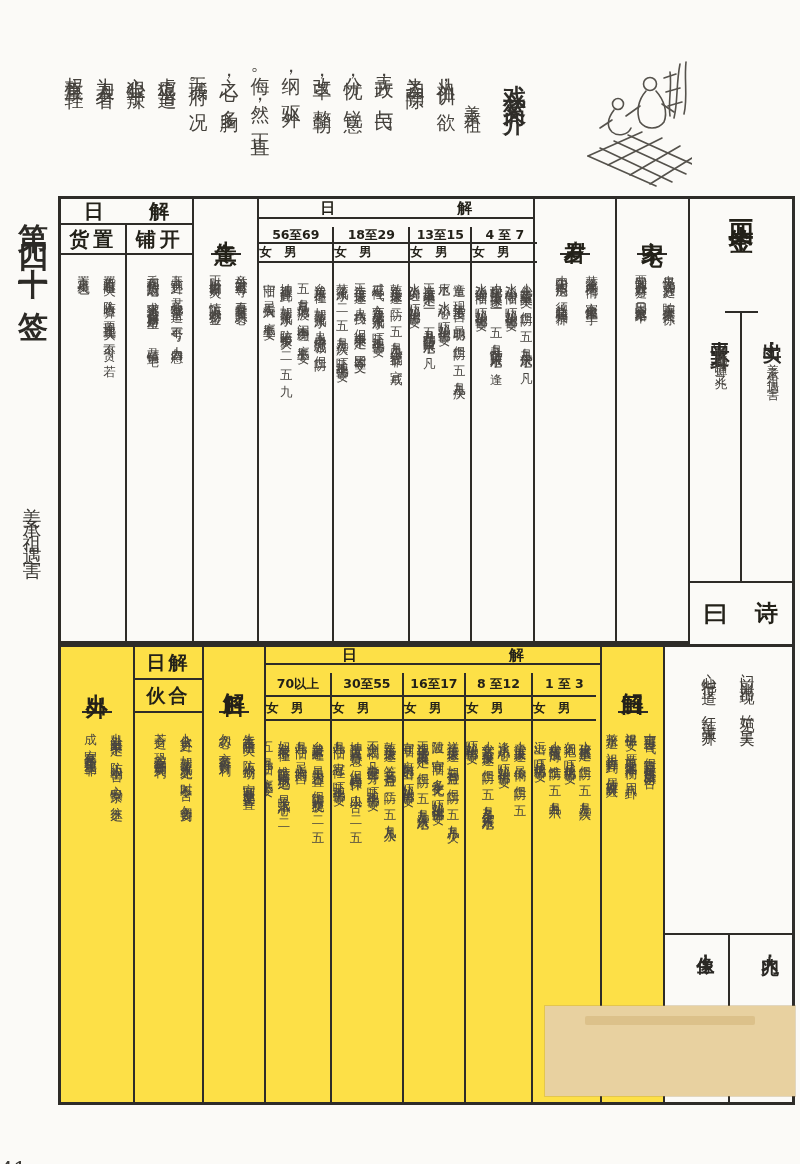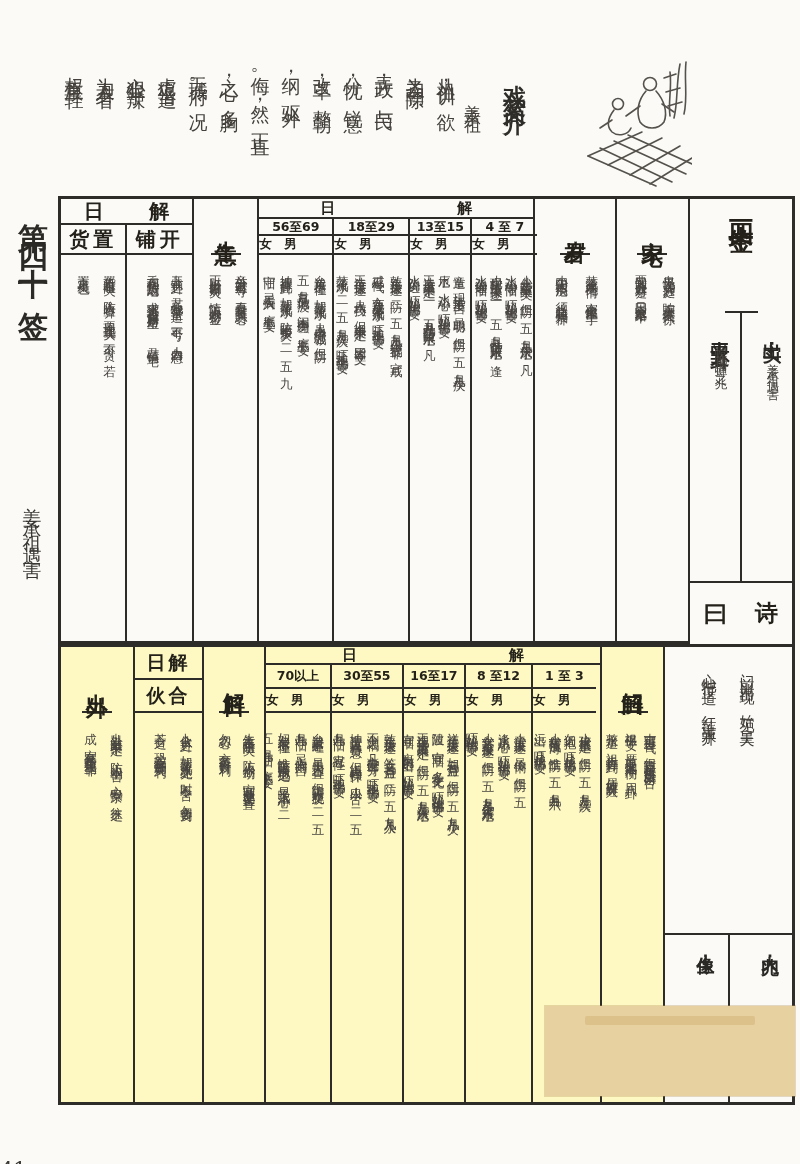--- a/index.html
+++ b/index.html
@@ -12,37 +12,37 @@
   .intro-cols .vline{line-height:31px;letter-spacing:4.5px;}
   .intro-author{left:462px;top:90px;height:100px;font-size:17px;letter-spacing:6px;color:#44413c;}
   .intro-title{left:500px;top:66px;height:132px;font-size:23px;letter-spacing:9px;font-weight:bold;color:#2f2d29;}
   .illus{left:584px;top:58px;}
   
   .lm-title{left:12px;top:200px;height:280px;font-size:30px;letter-spacing:22px;font-weight:bold;color:#2c2a26;}
   .lm-sub{left:20px;top:492px;height:160px;font-size:19px;letter-spacing:13px;color:#3a3834;}
   
   *{box-sizing:border-box;}
   .toptable{left:58px;top:196px;width:630px;height:448px;border:3px solid #2e2c28;border-right:none;display:flex;background:#fbfaf7;}
-  .bottable{left:58px;top:644px;width:605px;height:461px;border:3px solid #2e2c28;border-right:none;display:flex;background:#fef9c3;}
+  .bottable{left:58px;top:644px;width:605px;height:461px;border:3px solid #2e2c28;border-right:none;display:flex;background:#fde047;}
   .tcol{display:flex;flex-direction:column;height:100%;}
   .bl2{border-left:2px solid #2e2c28;}
   .br2{border-right:2px solid #2e2c28;}
   .flexsa{display:flex;justify-content:space-around;align-items:center;}
   .gh{height:26px;border-bottom:2px solid #2e2c28;font-size:20px;font-weight:bold;color:#232119;}
   .pair{flex:1;display:flex;min-height:0;}
   .pcol{flex:1;display:flex;flex-direction:column;min-height:0;}
   .sh{height:30px;border-bottom:2px solid #2e2c28;font-size:20px;font-weight:bold;
       display:flex;justify-content:center;align-items:center;letter-spacing:4px;color:#232119;}
   .vh{border-bottom:2px solid #2e2c28;font-size:22px;font-weight:bold;letter-spacing:3px;color:#232119;
       display:flex;justify-content:center;margin:0 auto;}
   .h56{height:56px;}
   .h66{height:66px;}
   .strip{height:20px;border-bottom:2px solid #2e2c28;font-size:15px;font-weight:bold;color:#232119;}
   .strip18{height:18px;}
-  .agerow{flex:1;display:flex;min-height:0;}
+  .agerow{flex:1;display:flex;min-height:0;margin-top:8px;}
   .acol{display:flex;flex-direction:column;min-height:0;}
   .arange{height:17px;border-bottom:2px solid #2e2c28;font-size:12.5px;font-weight:bold;text-align:center;color:#232119;}
   .asex{height:19px;border-bottom:2px solid #2e2c28;font-size:12.5px;font-weight:bold;text-align:left;color:#232119;}
   .arange.b24{height:24px;line-height:22px;}
   .asex.b24{height:24px;line-height:22px;}
   .body{flex:1;min-height:0;overflow:hidden;font-size:12.5px;letter-spacing:1.8px;color:#474440;
         padding:10px 3px 4px 2px;}
   .lh15 .vline{line-height:15px;} .lh16 .vline{line-height:16px;} .lh17 .vline{line-height:17px;}
   .lh18 .vline{line-height:18px;} .lh19 .vline{line-height:19px;} .lh24 .vline{line-height:24px;}
   .lh26 .vline{line-height:26px;} .lh28 .vline{line-height:28px;} .lh30 .vline{line-height:30px;}

